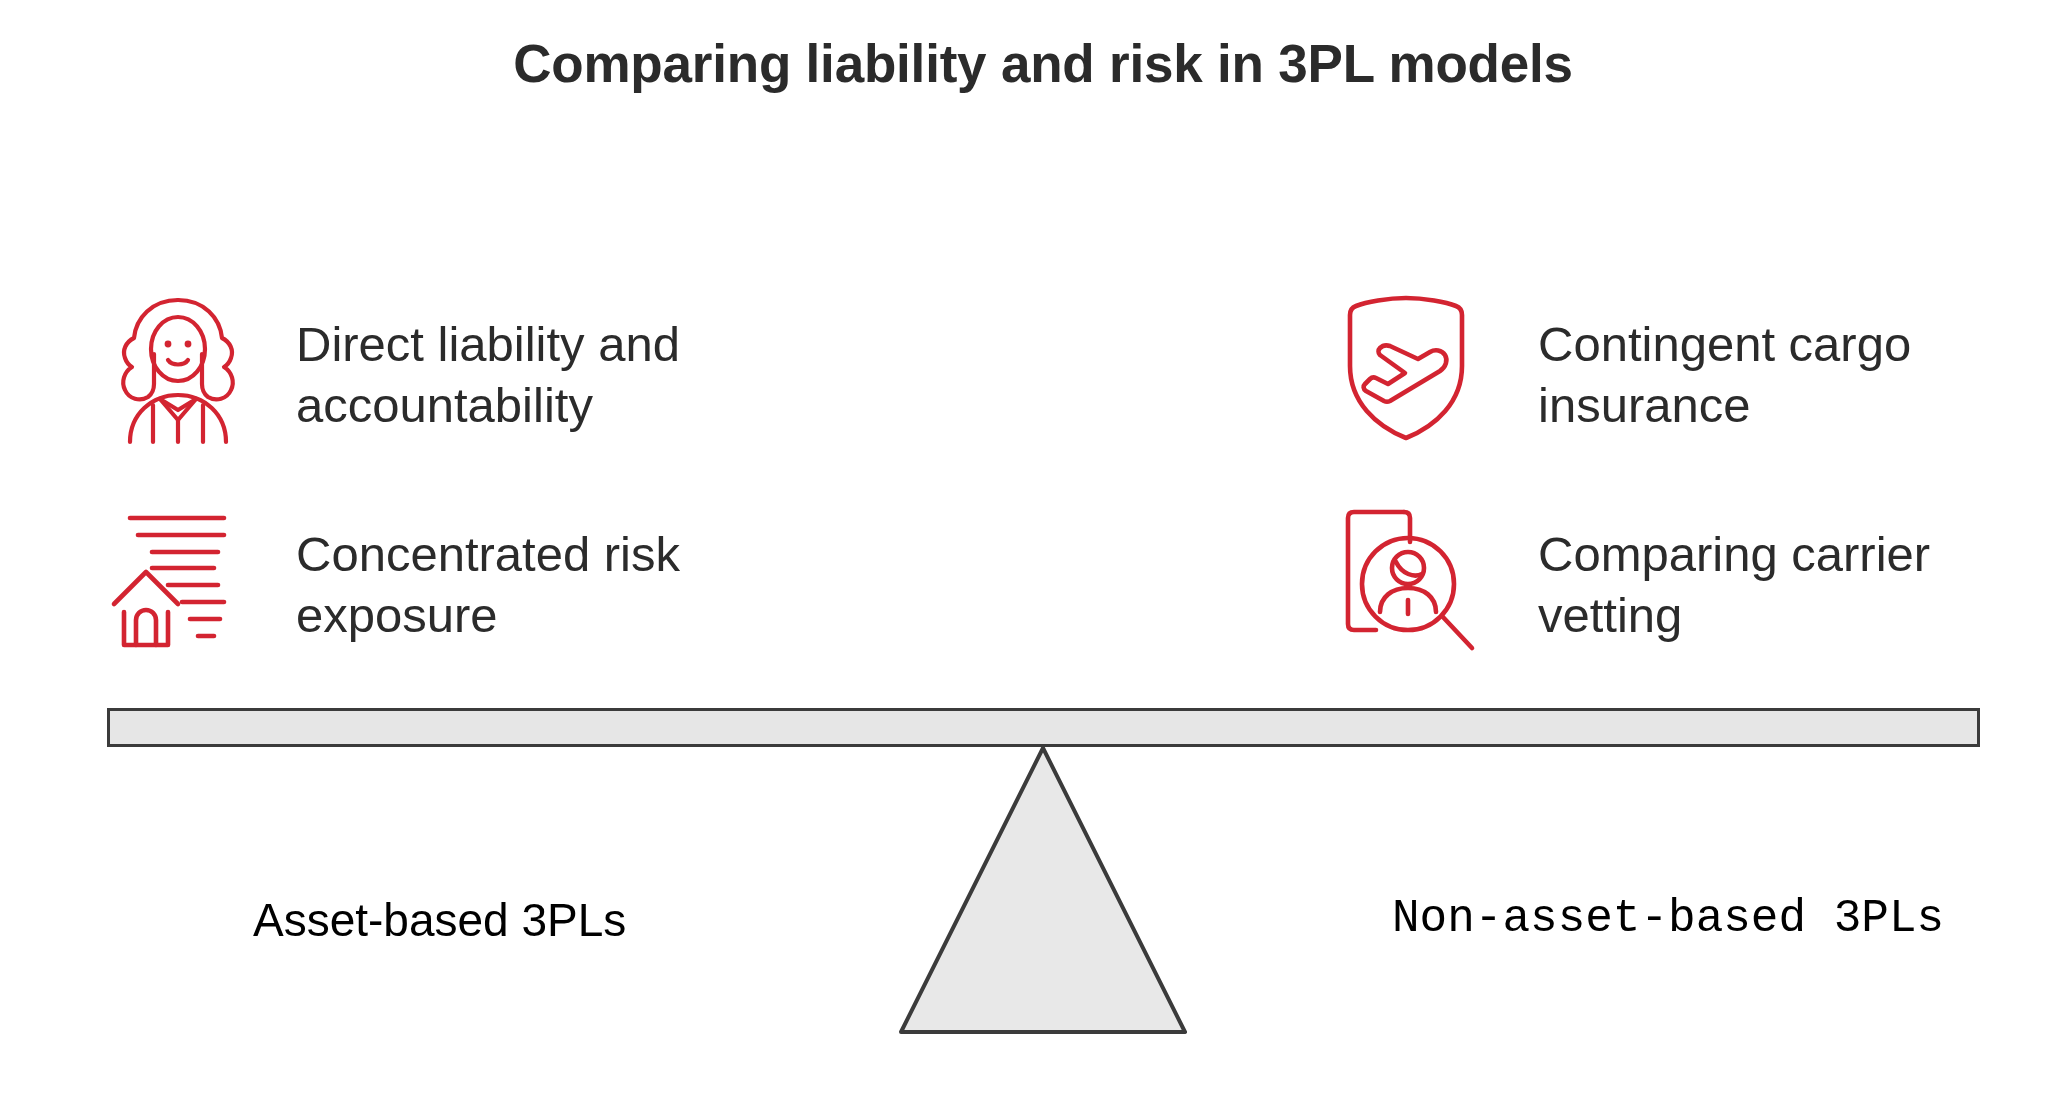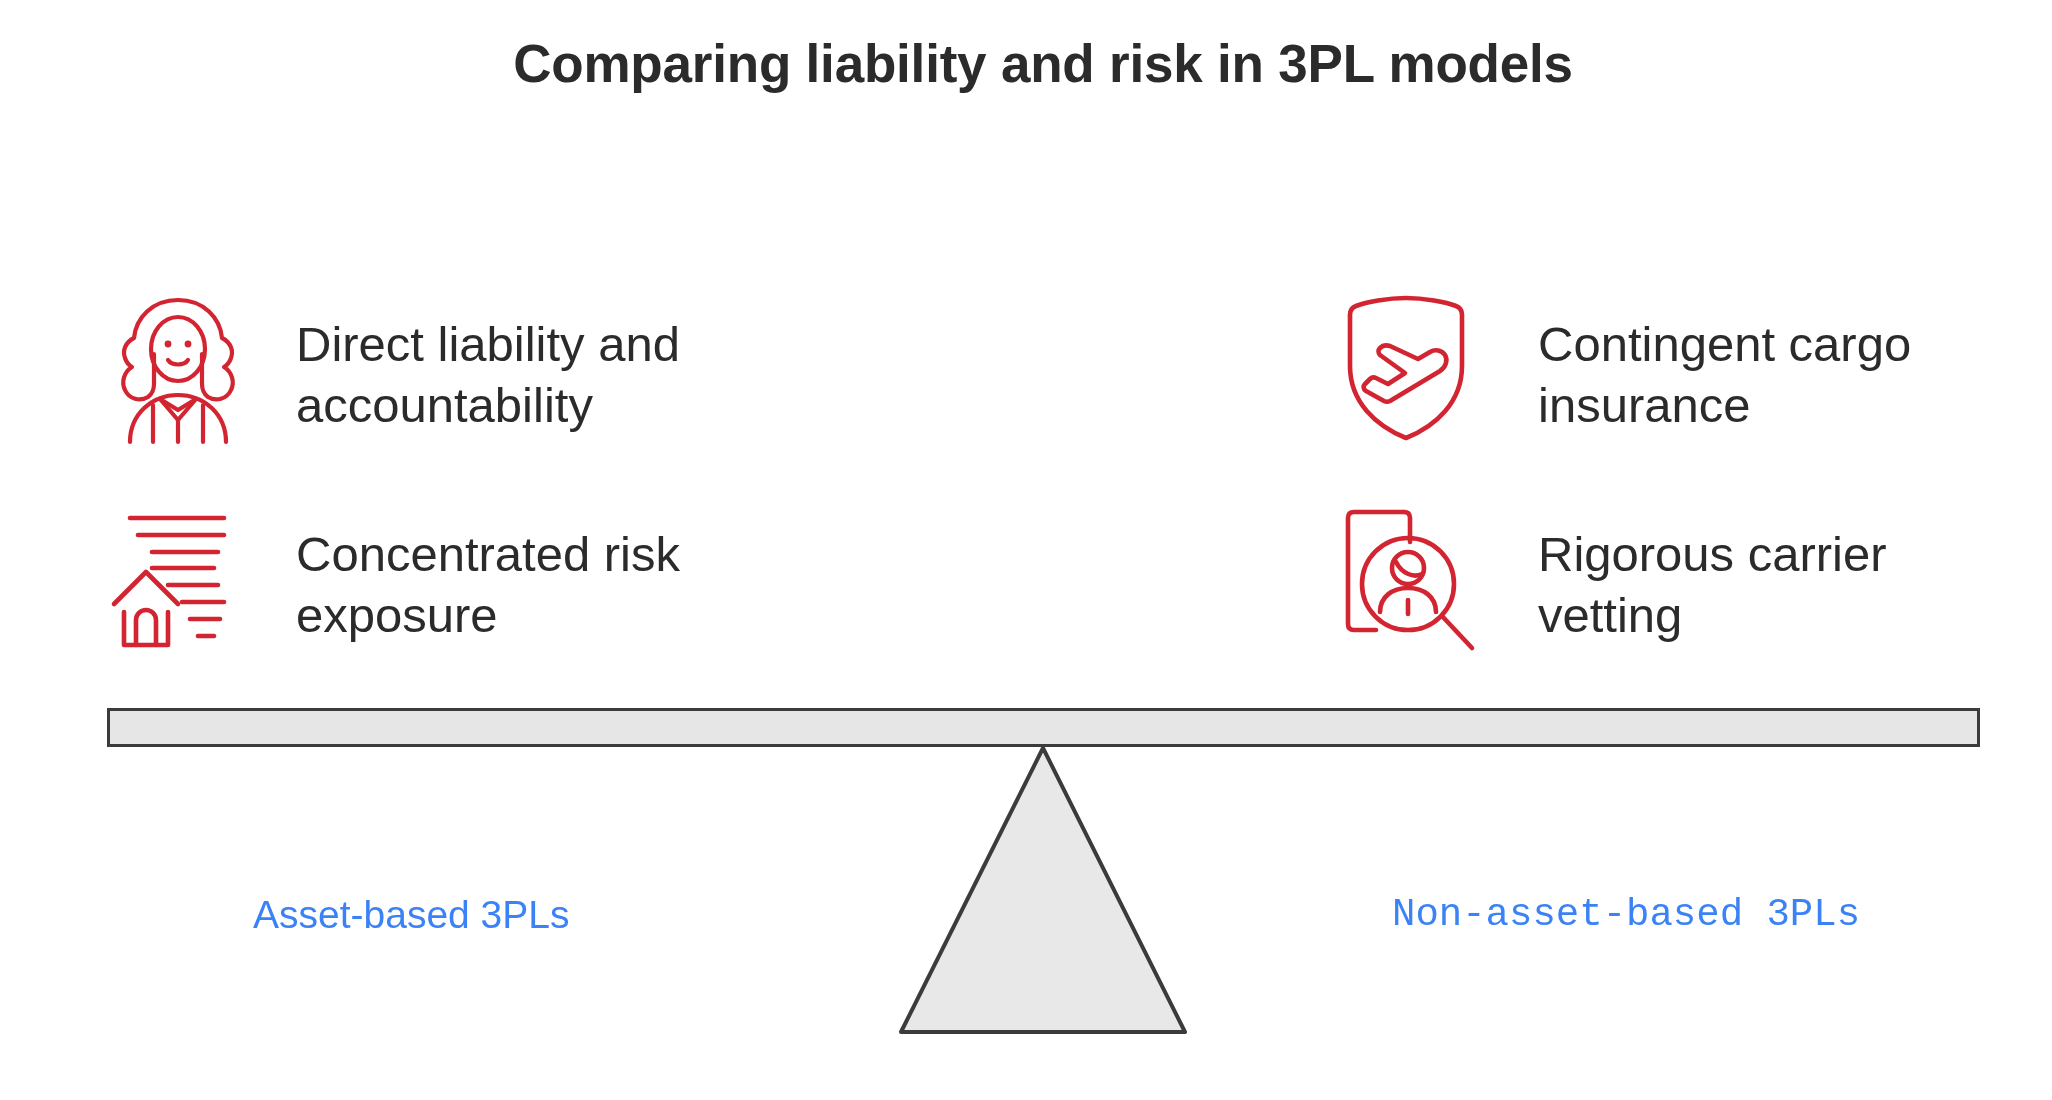--- a/index.html
+++ b/index.html
@@ -88,22 +88,22 @@
     top: 740px;
     width: 330px;
     height: 300px;
   }
   #fulcrum svg { display: block; width: 330px; height: 300px; }
 
   
   .side-label {
     position: absolute;
     top: 893px;
-    font-size: 39px;
-    color: #3b82f6;
+    font-size: 46px;
+    color: #000000;
     font-weight: 400;
     white-space: nowrap;
   }
   #label-left  { left: 253px; }
   #label-right { left: 1392px; font-family: Liberation Mono, monospace; }
 </style>
 </head>
 <body>
 
 <div id="canvas">
@@ -197,21 +197,21 @@
 
         <line x1="106" y1="114" x2="136" y2="146"></line>
 
         <circle cx="72" cy="66" r="16"></circle>
         <path d="M60 60 C66 72 78 76 86 72"></path>
 
         <path d="M44 110 C44 95 56 86 72 86 C88 86 100 95 100 110"></path>
         <line x1="72" y1="98" x2="72" y2="112"></line>
       </svg>
     </span>
-    <span class="feature-label">Rigorous carrier
+    <span class="feature-label">Comparing carrier
 vetting</span>
   </div>
 
   <div id="balance-beam"></div>
 
   <div id="fulcrum">
     <svg viewBox="0 0 330 300">
       <polygon points="163,8 305,292 21,292" fill="#e8e8e8" stroke="#3b3b3b" stroke-width="4" stroke-linejoin="round"></polygon>
     </svg>
   </div>

